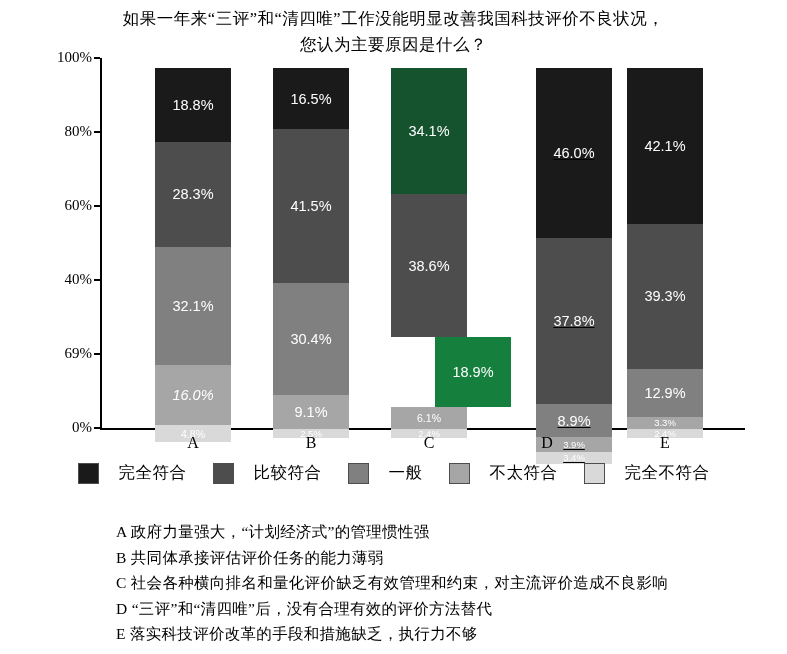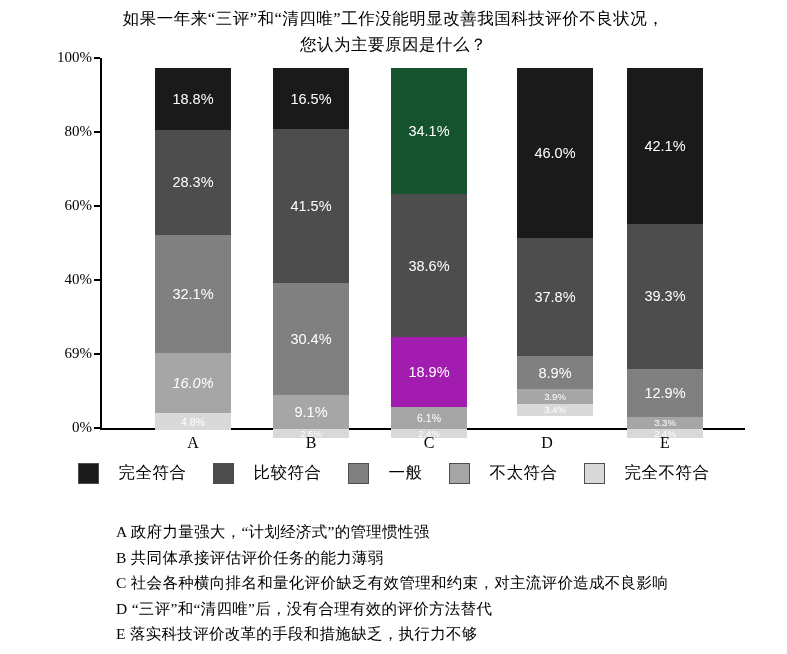--- a/index.html
+++ b/index.html
@@ -177,21 +177,21 @@
         <div class="ytick-label" style="top: 296px;">69%</div>
         <div class="ytick-label" style="top: 222px;">40%</div>
         <div class="ytick-label" style="top: 148px;">60%</div>
         <div class="ytick-label" style="top: 74px;">80%</div>
         <div class="ytick-label" style="top: 0px;">100%</div>
       </div>
     <div id="axis-y"></div>
     <div id="axis-x"></div>
     <div id="bars">
         <div class="bar" style="left: 155px; height: 370px;">
-          <div class="seg" style="height: 62px; background: rgb(26, 26, 26);">
+          <div class="seg" style="height: 74px; background: rgb(26, 26, 26);">
             <span style="color: rgb(255, 255, 255);">18.8%</span>
           </div>
           <div class="seg" style="height: 104.71px; background: rgb(77, 77, 77);">
             <span style="color: rgb(255, 255, 255);">28.3%</span>
           </div>
           <div class="seg" style="height: 118.77px; background: rgb(128, 128, 128);">
             <span style="color: rgb(255, 255, 255);">32.1%</span>
           </div>
           <div class="seg" style="height: 59.2px; background: rgb(166, 166, 166); font-style: italic;">
             <span style="color: rgb(255, 255, 255);">16.0%</span>
@@ -217,35 +217,35 @@
             <span style="color: rgb(255, 255, 255);">2.5%</span>
           </div>
         </div>
         <div class="bar" style="left: 391px; height: 370px;">
           <div class="seg" style="height: 126.17px; background: #14532d;">
             <span style="color: rgb(255, 255, 255);">34.1%</span>
           </div>
           <div class="seg" style="height: 142.82px; background: rgb(77, 77, 77);">
             <span style="color: rgb(255, 255, 255);">38.6%</span>
           </div>
-          <div class="seg" style="height: 69.93px; background: #a21caf;">
+          <div class="seg" style="height: 69.93px; background: #15803d; margin-left: 44px;">
             <span style="color: rgb(255, 255, 255);">18.9%</span>
           </div>
           <div class="seg small" style="height: 22.57px; background: rgb(166, 166, 166);">
             <span style="color: rgb(255, 255, 255);">6.1%</span>
           </div>
           <div class="seg tiny" style="height: 8.88px; background: rgb(217, 217, 217);">
             <span style="color: rgb(255, 255, 255);">2.4%</span>
           </div>
         </div>
-        <div class="bar" style="left: 517px; height: 370px;">
+        <div class="bar" style="left: 536px; height: 370px; text-decoration: underline;">
           <div class="seg" style="height: 170.2px; background: rgb(26, 26, 26);">
             <span style="color: rgb(255, 255, 255);">46.0%</span>
           </div>
-          <div class="seg" style="height: 118px; background: rgb(77, 77, 77);">
+          <div class="seg" style="height: 166px; background: rgb(77, 77, 77);">
             <span style="color: rgb(255, 255, 255);">37.8%</span>
           </div>
           <div class="seg" style="height: 32.93px; background: rgb(128, 128, 128);">
             <span style="color: rgb(255, 255, 255);">8.9%</span>
           </div>
           <div class="seg tiny" style="height: 14.43px; background: rgb(166, 166, 166);">
             <span style="color: rgb(255, 255, 255);">3.9%</span>
           </div>
           <div class="seg tiny" style="height: 12.58px; background: rgb(217, 217, 217);">
             <span style="color: rgb(255, 255, 255);">3.4%</span>

